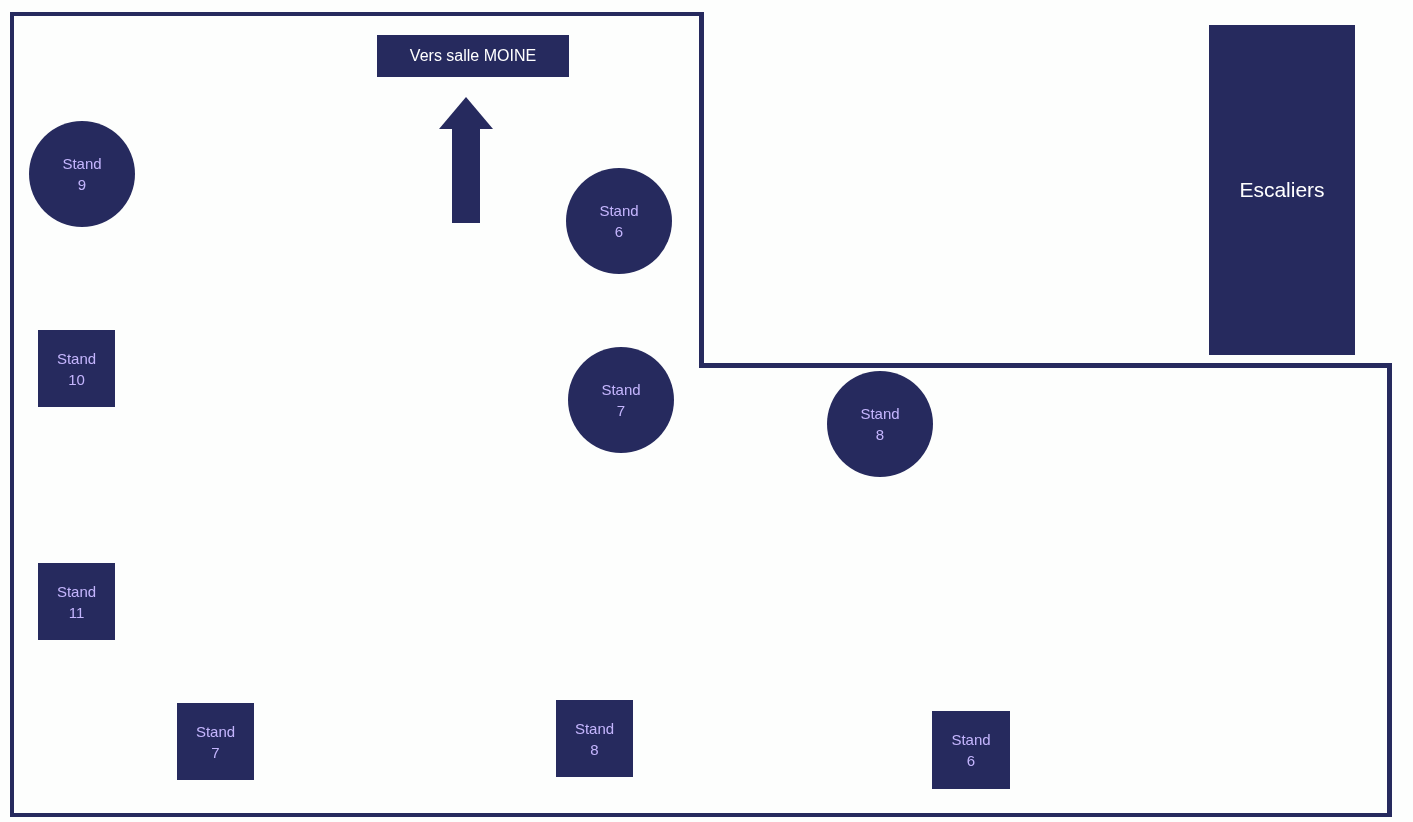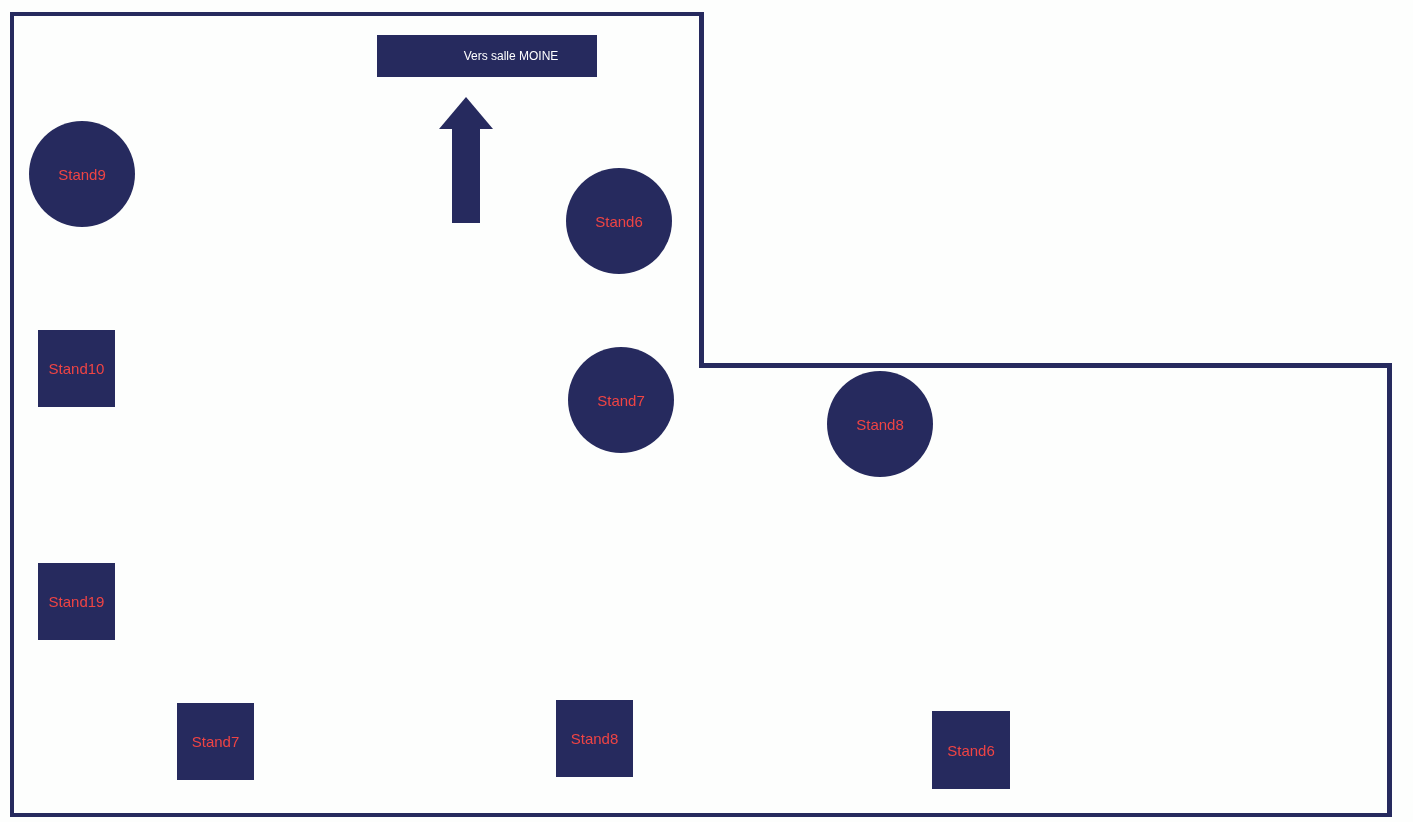--- a/index.html
+++ b/index.html
@@ -22,34 +22,33 @@
   .sign{
     position:absolute;
     background:var(--navy);
     color:#fff;
     display:flex;
     align-items:center;
     justify-content:center;
     text-align:center;
   }
   .sign-vers{
-    left:377px; top:35px; width:172px; height:42px;
-    font-size:12px;
-    padding-left:48px;
+    left:377px; top:35px; width:192px; height:42px;
+    font-size:16px;
   }
   .sign-escaliers{
     left:1209px; top:25px; width:146px; height:330px;
     font-size:21px;
   }
   .stand{
     position:absolute;
     background:var(--navy);
-    color:#ef4444;
+    color:#c4b5fd;
     display:flex;
-    flex-direction:row;
+    flex-direction:column;
     align-items:center;
     justify-content:center;
     text-align:center;
     font-size:15px;
     line-height:21px;
   }
   .stand.circle{border-radius:50%;}
   .arrow-shaft{
     position:absolute;
     left:452px; top:126px;
@@ -81,20 +80,23 @@
 
   <div class="sign sign-vers">
     <span>Vers salle MOINE</span>
   </div>
 
   <div>
     <div class="arrow-head"></div>
     <div class="arrow-shaft"></div>
   </div>
 
+  <div class="sign sign-escaliers">
+    <span>Escaliers</span>
+  </div>
 
   <div id="stands">
   <div class="stand circle" style="left: 566px; top: 168px; width: 106px; height: 106px;">
     <span class="stand-name">Stand</span>
     <span class="stand-number">6</span>
   </div>
 
   <div class="stand circle" style="left: 568px; top: 347px; width: 106px; height: 106px;">
     <span class="stand-name">Stand</span>
     <span class="stand-number">7</span>
@@ -110,21 +112,21 @@
     <span class="stand-number">9</span>
   </div>
 
   <div class="stand square" style="left: 38px; top: 330px; width: 77px; height: 77px;">
     <span class="stand-name">Stand</span>
     <span class="stand-number">10</span>
   </div>
 
   <div class="stand square" style="left: 38px; top: 563px; width: 77px; height: 77px;">
     <span class="stand-name">Stand</span>
-    <span class="stand-number">19</span>
+    <span class="stand-number">11</span>
   </div>
 
   <div class="stand square" style="left: 177px; top: 703px; width: 77px; height: 77px;">
     <span class="stand-name">Stand</span>
     <span class="stand-number">7</span>
   </div>
 
   <div class="stand square" style="left: 556px; top: 700px; width: 77px; height: 77px;">
     <span class="stand-name">Stand</span>
     <span class="stand-number">8</span>

